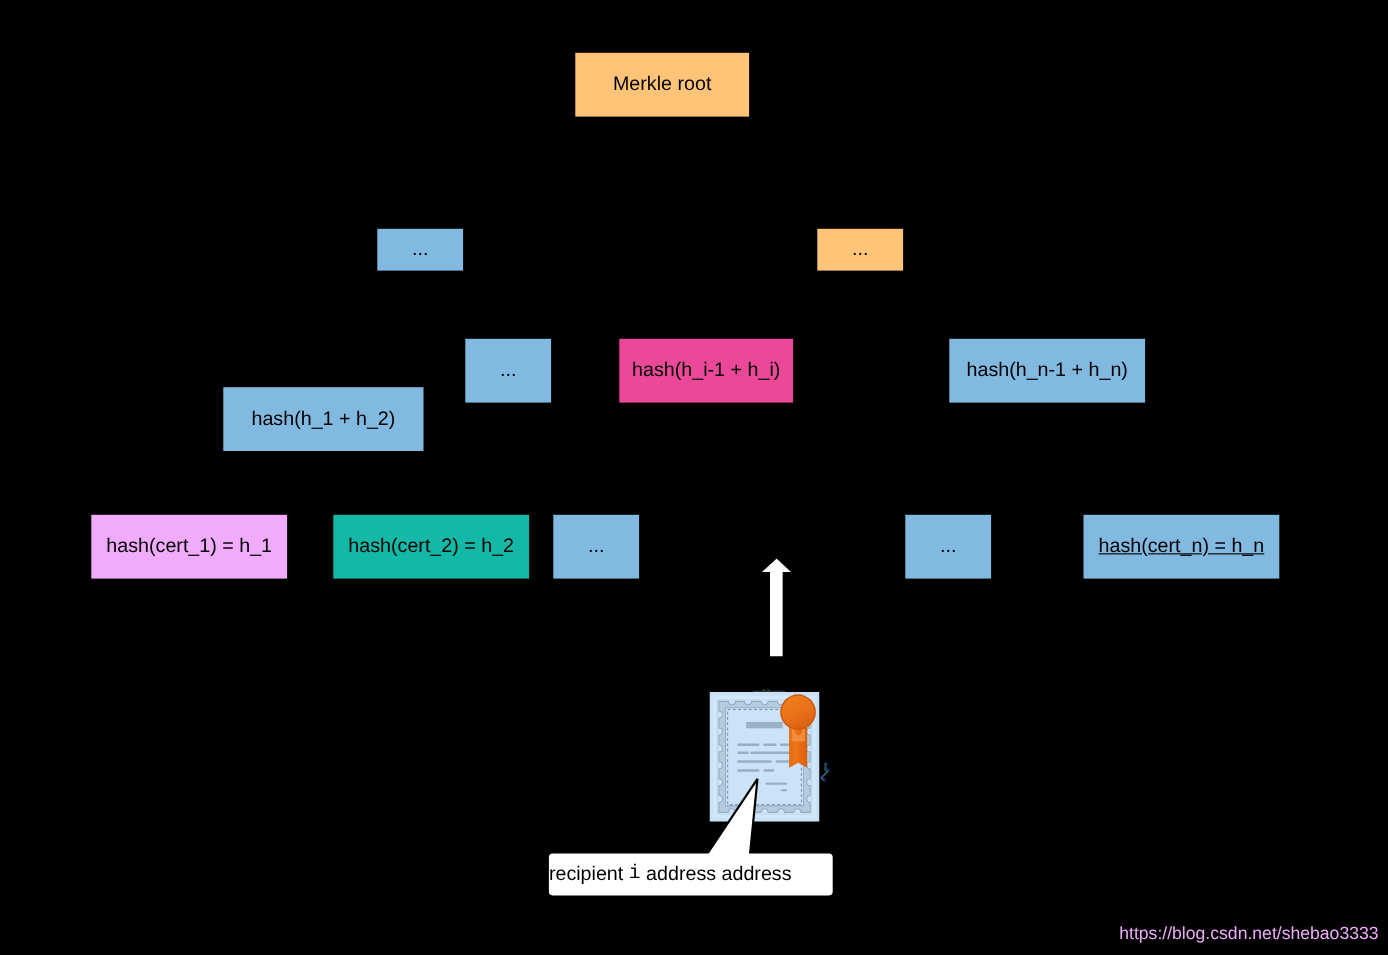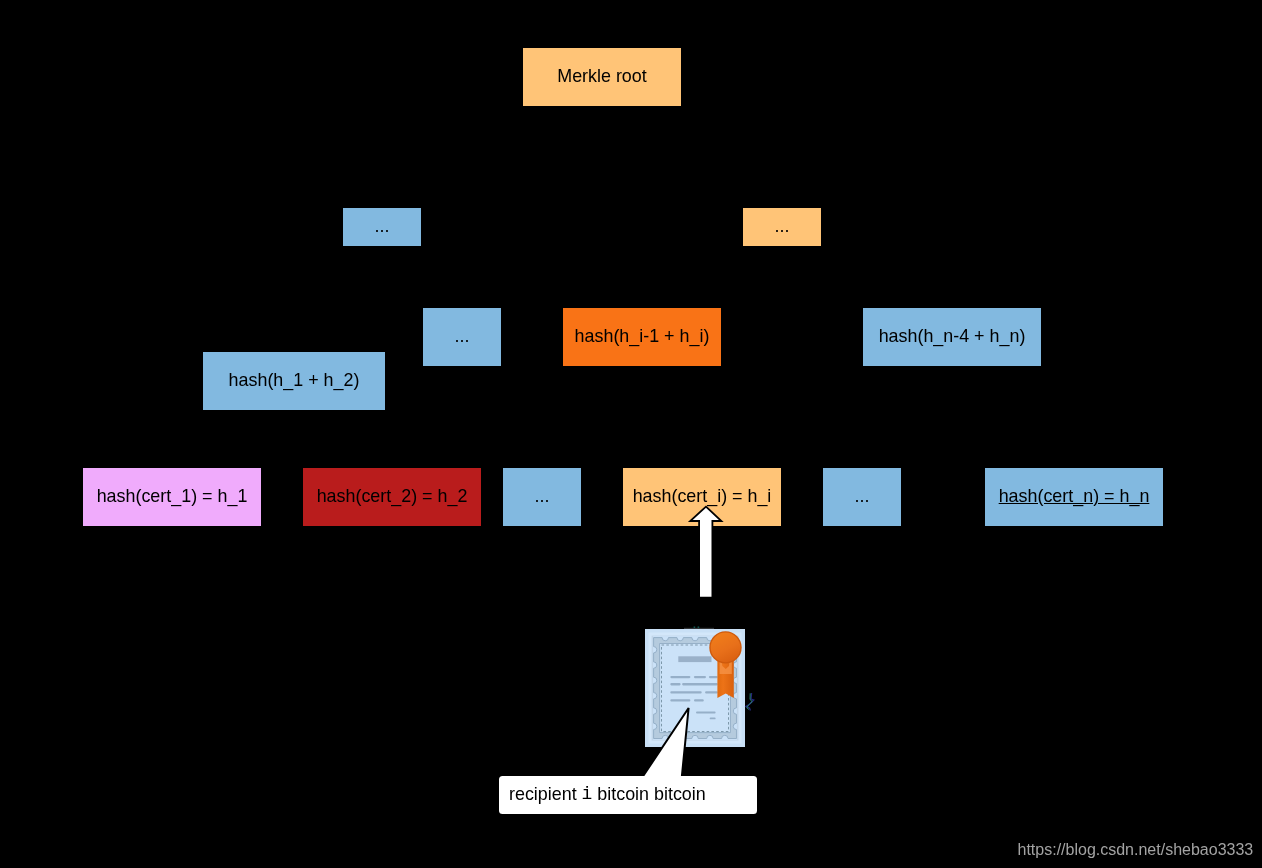--- a/index.html
+++ b/index.html
@@ -46,21 +46,21 @@
     font-size: 17.9px;
     line-height: 20px;
     color: #000000;
     white-space: nowrap;
   }
   .callout > span { white-space: pre; position: relative; top: -1.2px; }
   .mono { font-family: "Liberation Mono", monospace; }
   #watermark {
     position: absolute;
     font-size: 16px;
-    color: #a3a3a3;
+    color: #f0abfc;
     white-space: nowrap;
   }
   svg.overlay {
     position: absolute;
     left: 0; top: 0;
     width: 1262px;
     height: 868px;
     pointer-events: none;
   }
 </style>
@@ -79,38 +79,35 @@
   <div class="node orange" style="left: 743px; top: 208px; width: 78px; height: 38px; background: rgb(255, 196, 119);">
     <span>...</span>
   </div>
 
   <div class="node blue" style="left: 203px; top: 308px; width: 182px; height: 58px; background: rgb(130, 185, 224); margin-top: 44px;">
     <span>hash(h_1 + h_2)</span>
   </div>
   <div class="node blue" style="left: 423px; top: 308px; width: 78px; height: 58px; background: rgb(130, 185, 224);">
     <span>...</span>
   </div>
-  <div class="node orange" style="left: 563px; top: 308px; width: 158px; height: 58px; background: #f97316;">
+  <div class="node orange" style="left: 563px; top: 308px; width: 158px; height: 58px; background: #ec4899;">
     <span>hash(h_i-1 + h_i)</span>
   </div>
   <div class="node blue" style="left: 863px; top: 308px; width: 178px; height: 58px; background: rgb(130, 185, 224);">
-    <span>hash(h_n-4 + h_n)</span>
+    <span>hash(h_n-1 + h_n)</span>
   </div>
 
   <div class="node blue" style="left: 83px; top: 468px; width: 178px; height: 58px; background: #f0abfc;">
     <span>hash(cert_1) = h_1</span>
   </div>
-  <div class="node blue" style="left: 303px; top: 468px; width: 178px; height: 58px; background: #b91c1c; align-items: center;">
+  <div class="node blue" style="left: 303px; top: 468px; width: 178px; height: 58px; background: #14b8a6; align-items: center;">
     <span>hash(cert_2) = h_2</span>
   </div>
   <div class="node blue" style="left: 503px; top: 468px; width: 78px; height: 58px; background: rgb(130, 185, 224);">
     <span>...</span>
-  </div>
-  <div class="node orange" style="left: 623px; top: 468px; width: 158px; height: 58px; background: rgb(255, 196, 119);">
-    <span>hash(cert_i) = h_i</span>
   </div>
   <div class="node blue" style="left: 823px; top: 468px; width: 78px; height: 58px; background: rgb(130, 185, 224);">
     <span>...</span>
   </div>
   <div class="node blue" style="left: 985px; top: 468px; width: 178px; height: 58px; background: rgb(130, 185, 224); text-decoration: underline;">
     <span>hash(cert_n) = h_n</span>
   </div>
 
   <svg id="cert-img" style="position:absolute;left:645px;top:629px;width:100px;height:118px;" viewBox="0 0 100 118" xmlns="http://www.w3.org/2000/svg">
     <defs>
@@ -167,21 +164,21 @@
   <svg style="position:absolute;left:744px;top:691px;width:14px;height:22px;" viewBox="0 0 14 22" xmlns="http://www.w3.org/2000/svg">
     <path fill="none" stroke="#2b2f8f" stroke-width="1.3" opacity="0.85" d="M 7.6 2 L 7.0 8 L 9.8 9 L 5.8 13 L 2.0 15.5 L 5.5 17 L 6.4 19.5"></path>
     <path fill="none" stroke="#2e9e7e" stroke-width="1.0" opacity="0.8" d="M 6.2 2.3 L 6.0 8.5 L 8.2 10.5 L 4.8 13.8 L 2.8 16.8 L 5.0 18.5"></path>
   </svg>
 
   <svg class="overlay" viewBox="0 0 1262 868" xmlns="http://www.w3.org/2000/svg">
     <path fill="#ffffff" stroke="#000000" stroke-width="1.8" stroke-linejoin="miter" d="M 699.1 597.6 L 712.4 597.6 L 712.4 521.0 L 721.4 521.0 L 706.0 506.6 L 690.2 521.0 L 699.1 521.0 Z"></path>
     <path fill="#ffffff" stroke="#000000" stroke-width="2" stroke-linejoin="miter" d="M 688.6 708.0 L 640.5 780 L 681.5 780 Z"></path>
   </svg>
 
-  <div class="callout" style="left:499px;top:776px;width:258px;height:38px;padding-left:10px;">
+  <div class="callout" style="left:499px;top:776px;width:258px;height:38px;padding-left:0;">
     <span>recipient </span>
       <span class="mono">i</span>
-      <span> bitcoin bitcoin</span>
+      <span> address address</span>
   </div>
 
   <div id="watermark" style="left:1017.5px;top:841px;">https://blog.csdn.net/shebao3333</div>
 
 </div>
 
 </body></html>

